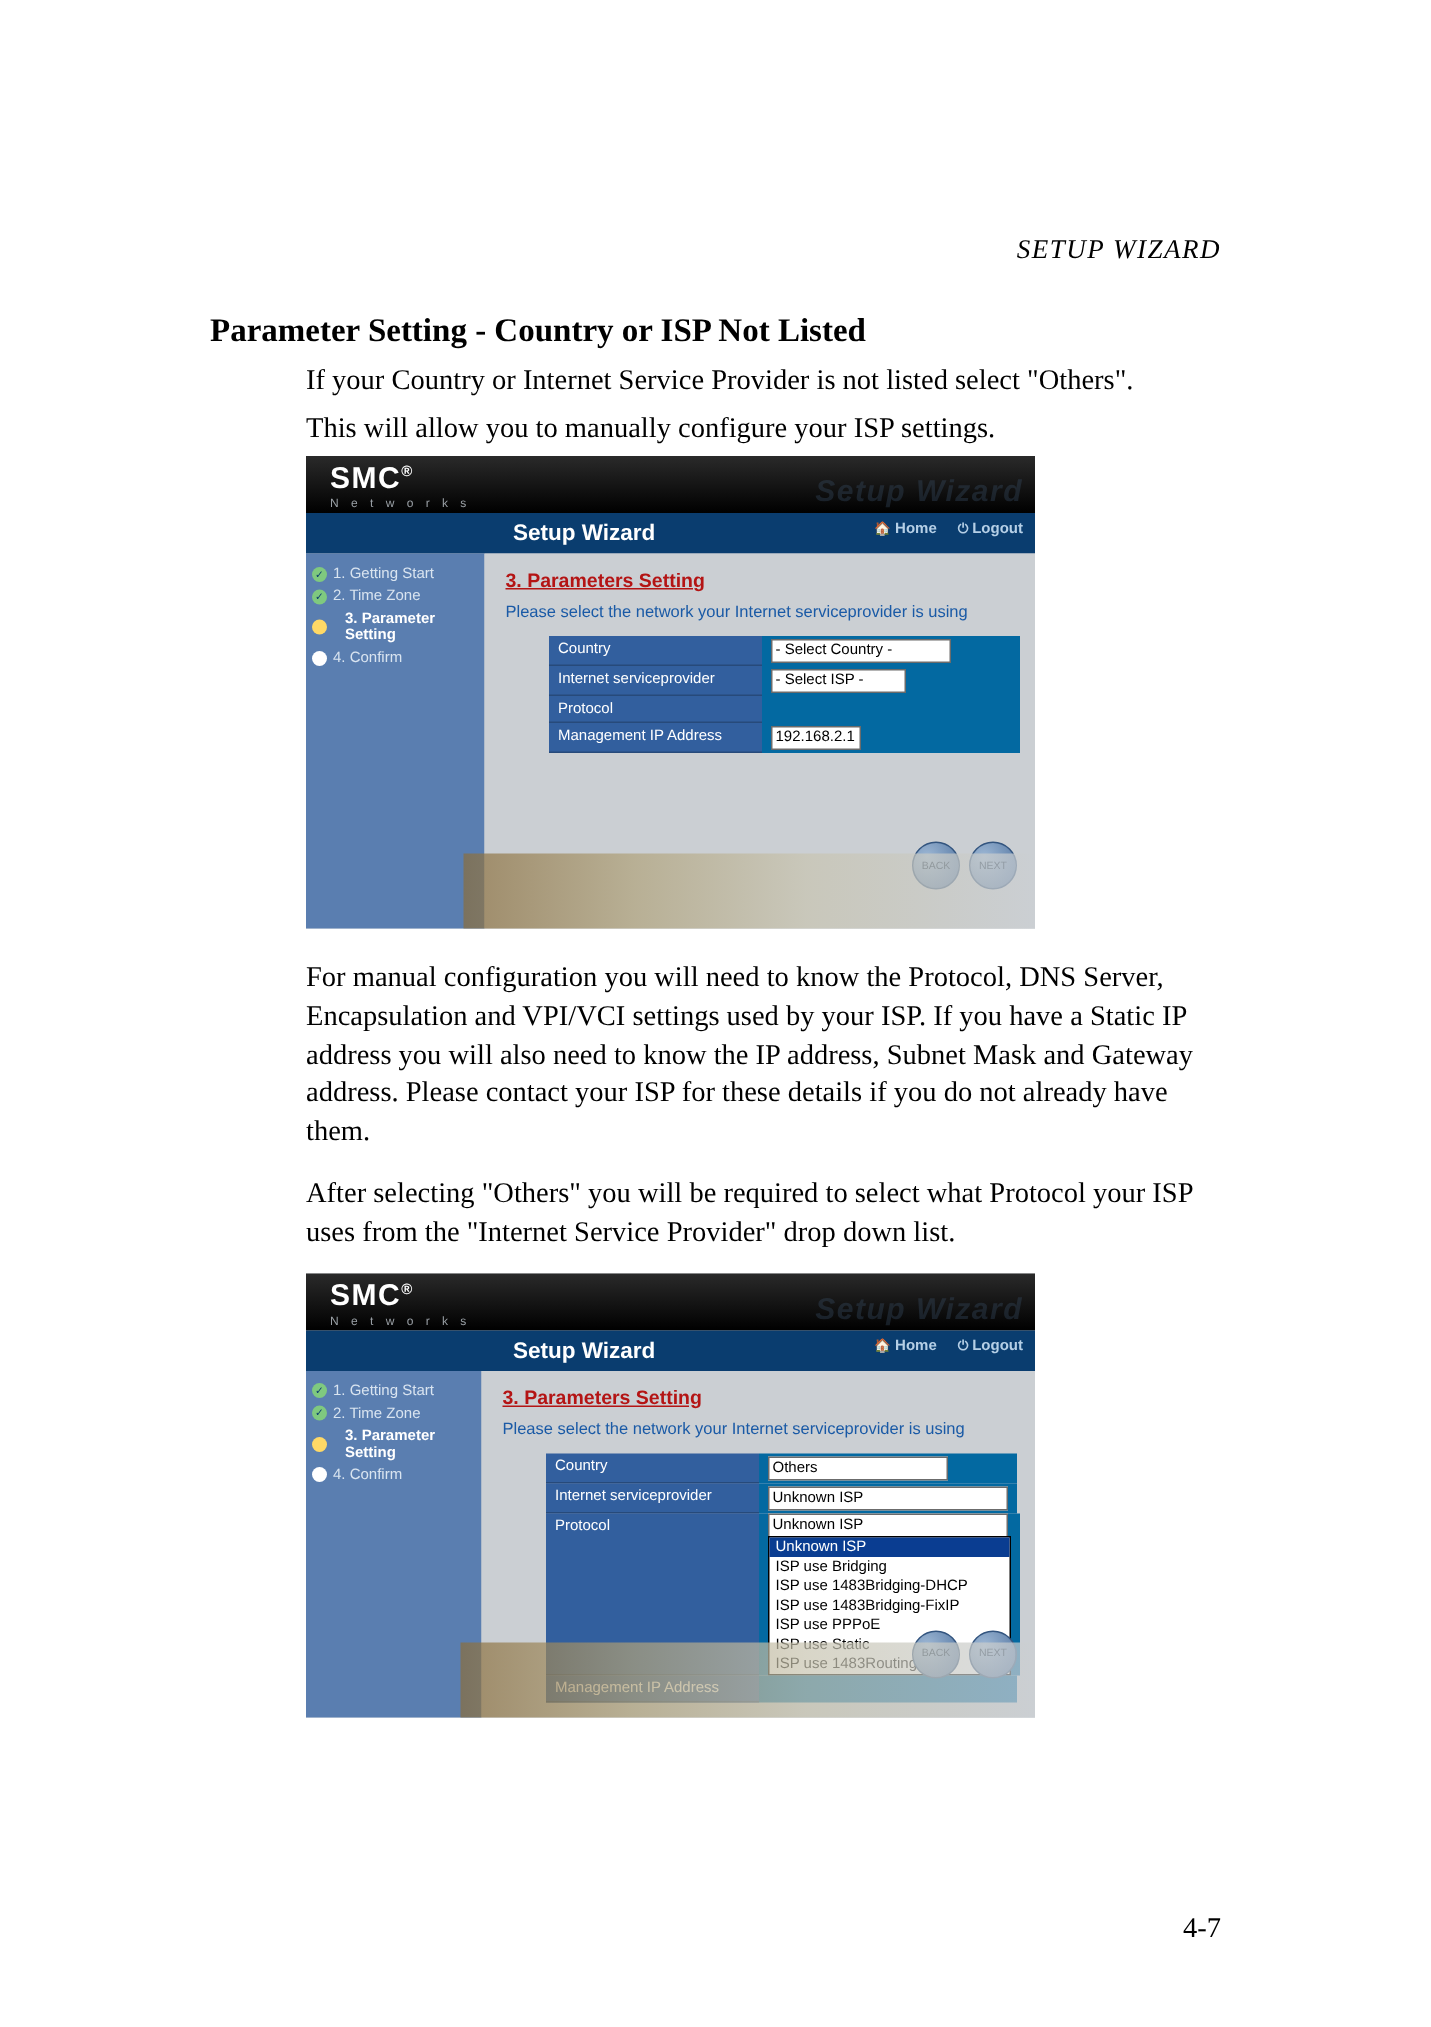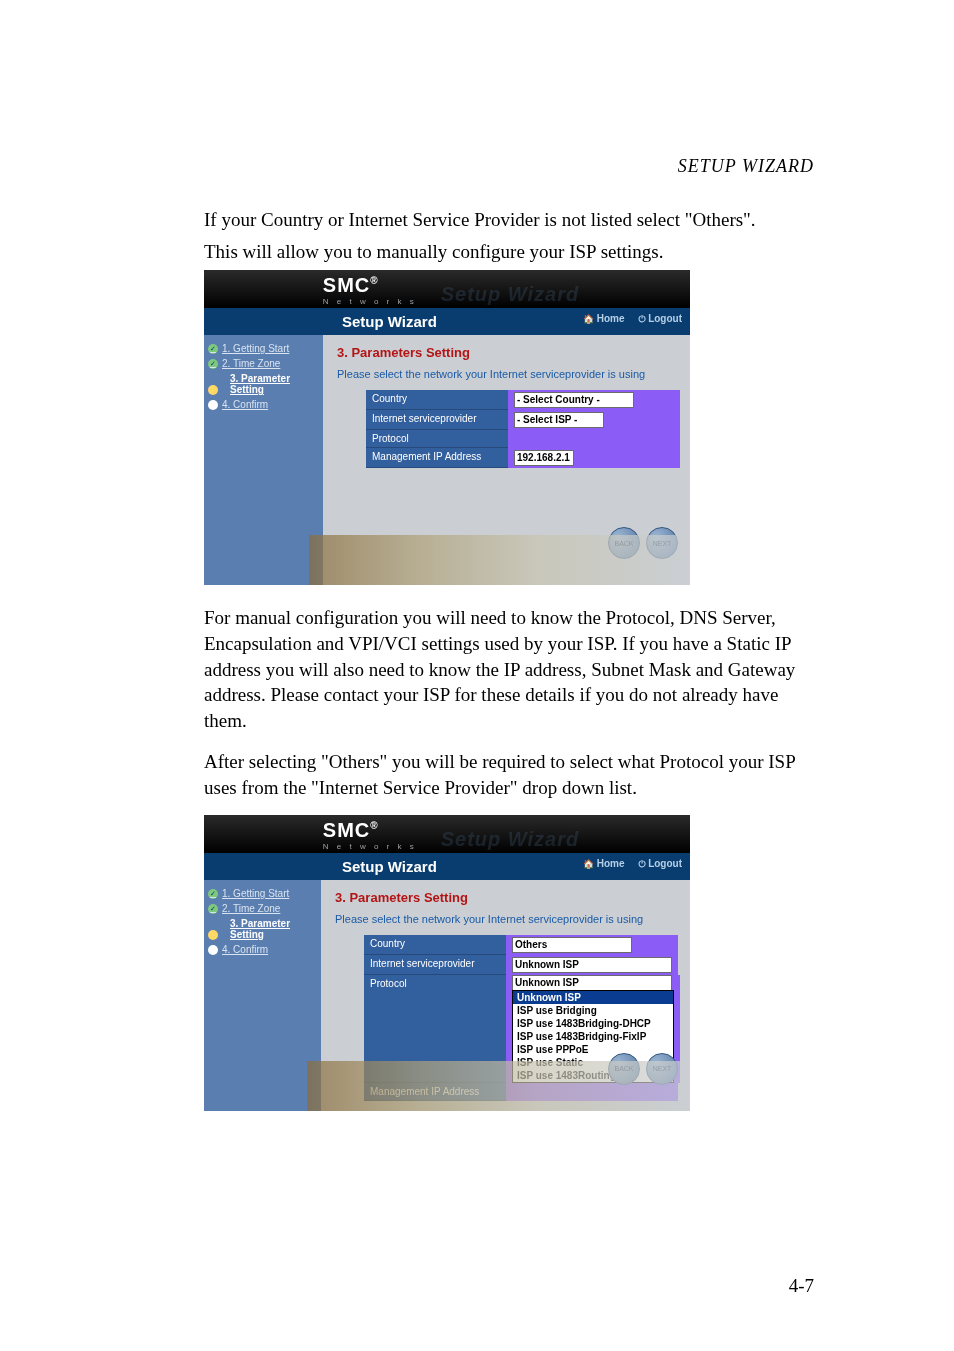--- a/index.html
+++ b/index.html
@@ -49,21 +49,21 @@
   }
   
   .wiz {
     width: 100%;
     background: #cbcfd3;
     font-family: Arial, Helvetica, sans-serif;
   }
   .wiz-top {
     display: flex;
     align-items: flex-end;
-    justify-content: center;
+    justify-content: space-between;
     padding: 4px 8px 2px 16px;
     background: linear-gradient(#2a2a2a, #000);
     gap: 24px;
   }
   .wiz-logo {
     color: #fff;
     font-weight: bold;
     font-size: 20px;
     letter-spacing: 1px;
   }
@@ -105,22 +105,21 @@
     background: #5a7eb0;
     color: #d9e4f0;
     font-size: 10px;
     padding: 6px 4px;
     box-sizing: border-box;
   }
   .wiz-step {
     padding: 2px 0;
     display: flex;
     gap: 4px;
-    align-items: flex-end;
-    text-decoration: underline;
+    align-items: center;
   }
   .wiz-step .dot {
     width: 10px; height:10px; border-radius:50%; background:#8fb3d9; flex:0 0 auto;
     display:flex; align-items:center; justify-content:center; font-size:7px; color:#0a3d6f;
   }
   .wiz-step.done .dot { background:#7fc97f; }
   .wiz-step.done .dot::after { content:"✓"; color:#0a3d6f; }
   .wiz-step.cur { color:#fff; font-weight:bold;gap:12px; }
   .wiz-step.cur .dot { background:#ffd966; }
   .wiz-step.open .dot { background:#fff; }
@@ -128,20 +127,21 @@
     flex: 1;
     background: #cbcfd3;
     padding: 10px 10px 10px 14px;
     position: relative;
   }
   .wiz-h {
     color: #b41414;
     font-weight: bold;
     font-size: 13px;
     margin-bottom: 8px;
+    text-decoration: underline;
   }
   .wiz-sub {
     color: #1a5aa6;
     font-size: 11px;
     margin-bottom: 10px;
   }
   .wiz-form {
     display: inline-block;
     padding-left: 29px;
   }
@@ -150,25 +150,24 @@
   }
   .wiz-cell-l {
     background: #325f9e;
     color: #fff;
     font-size: 10px;
     width: 130px;
     padding: 3px 6px;
     border-bottom: 1px solid #274a7a;
   }
   .wiz-cell-r {
-    background: #8b5cf6;
+    background: #0369a1;
     font-size: 11px;
     padding: 2px 6px;
     min-width: 160px;
-    font-weight: bold;
   }
   .wiz-select, .wiz-input {
     font-size: 10px;
     border: 1px solid #6b6b6b;
     background: #fff;
     padding: 1px 2px;
     height: 16px;
     box-sizing: border-box;
   }
   .wiz-select { width: 120px; }
@@ -218,20 +217,21 @@
 </style>
 </head>
 <body>
 
 <div class="page">
 
   <div class="running-head">
     <span class="caps">SETUP WIZARD</span>
   </div>
 
+  <div class="section-title">Parameter Setting - Country or ISP Not Listed</div>
 
   <div class="body-text">If your Country or Internet Service Provider is not listed select "Others".</div>
   <div class="body-text">This will allow you to manually configure your ISP settings.</div>
 
   <div class="figure tall">
     <div class="wiz">
       <div class="wiz-top">
         <div>
           <div class="wiz-logo"><span>SMC</span><sup>®</sup></div>
           <div class="wiz-logo-sub">N e t w o r k s</div>

